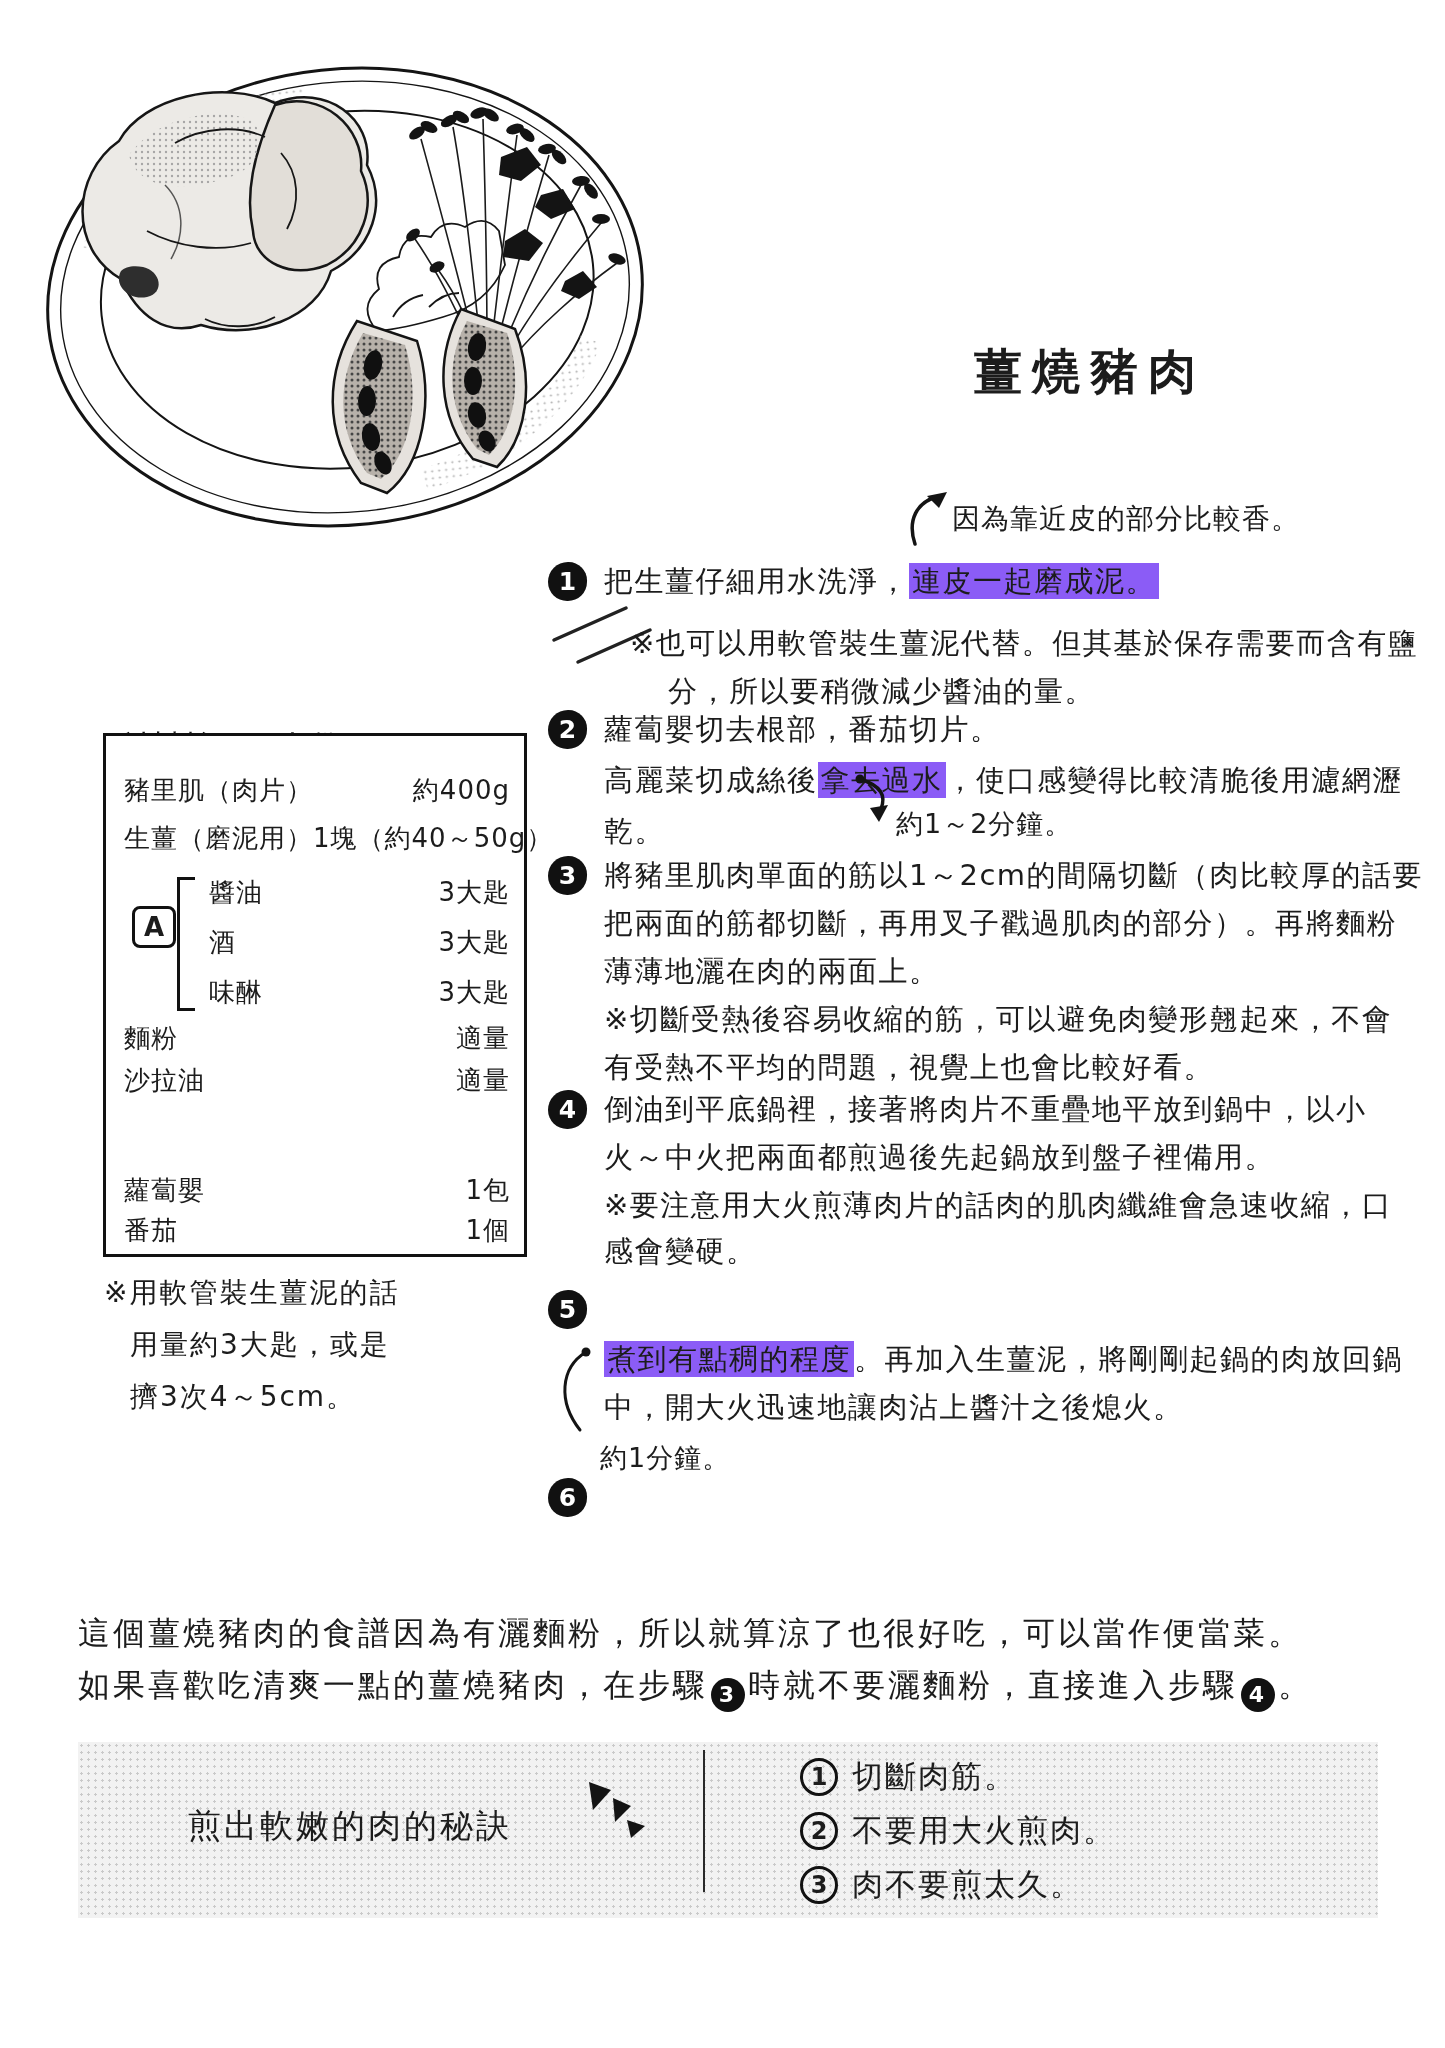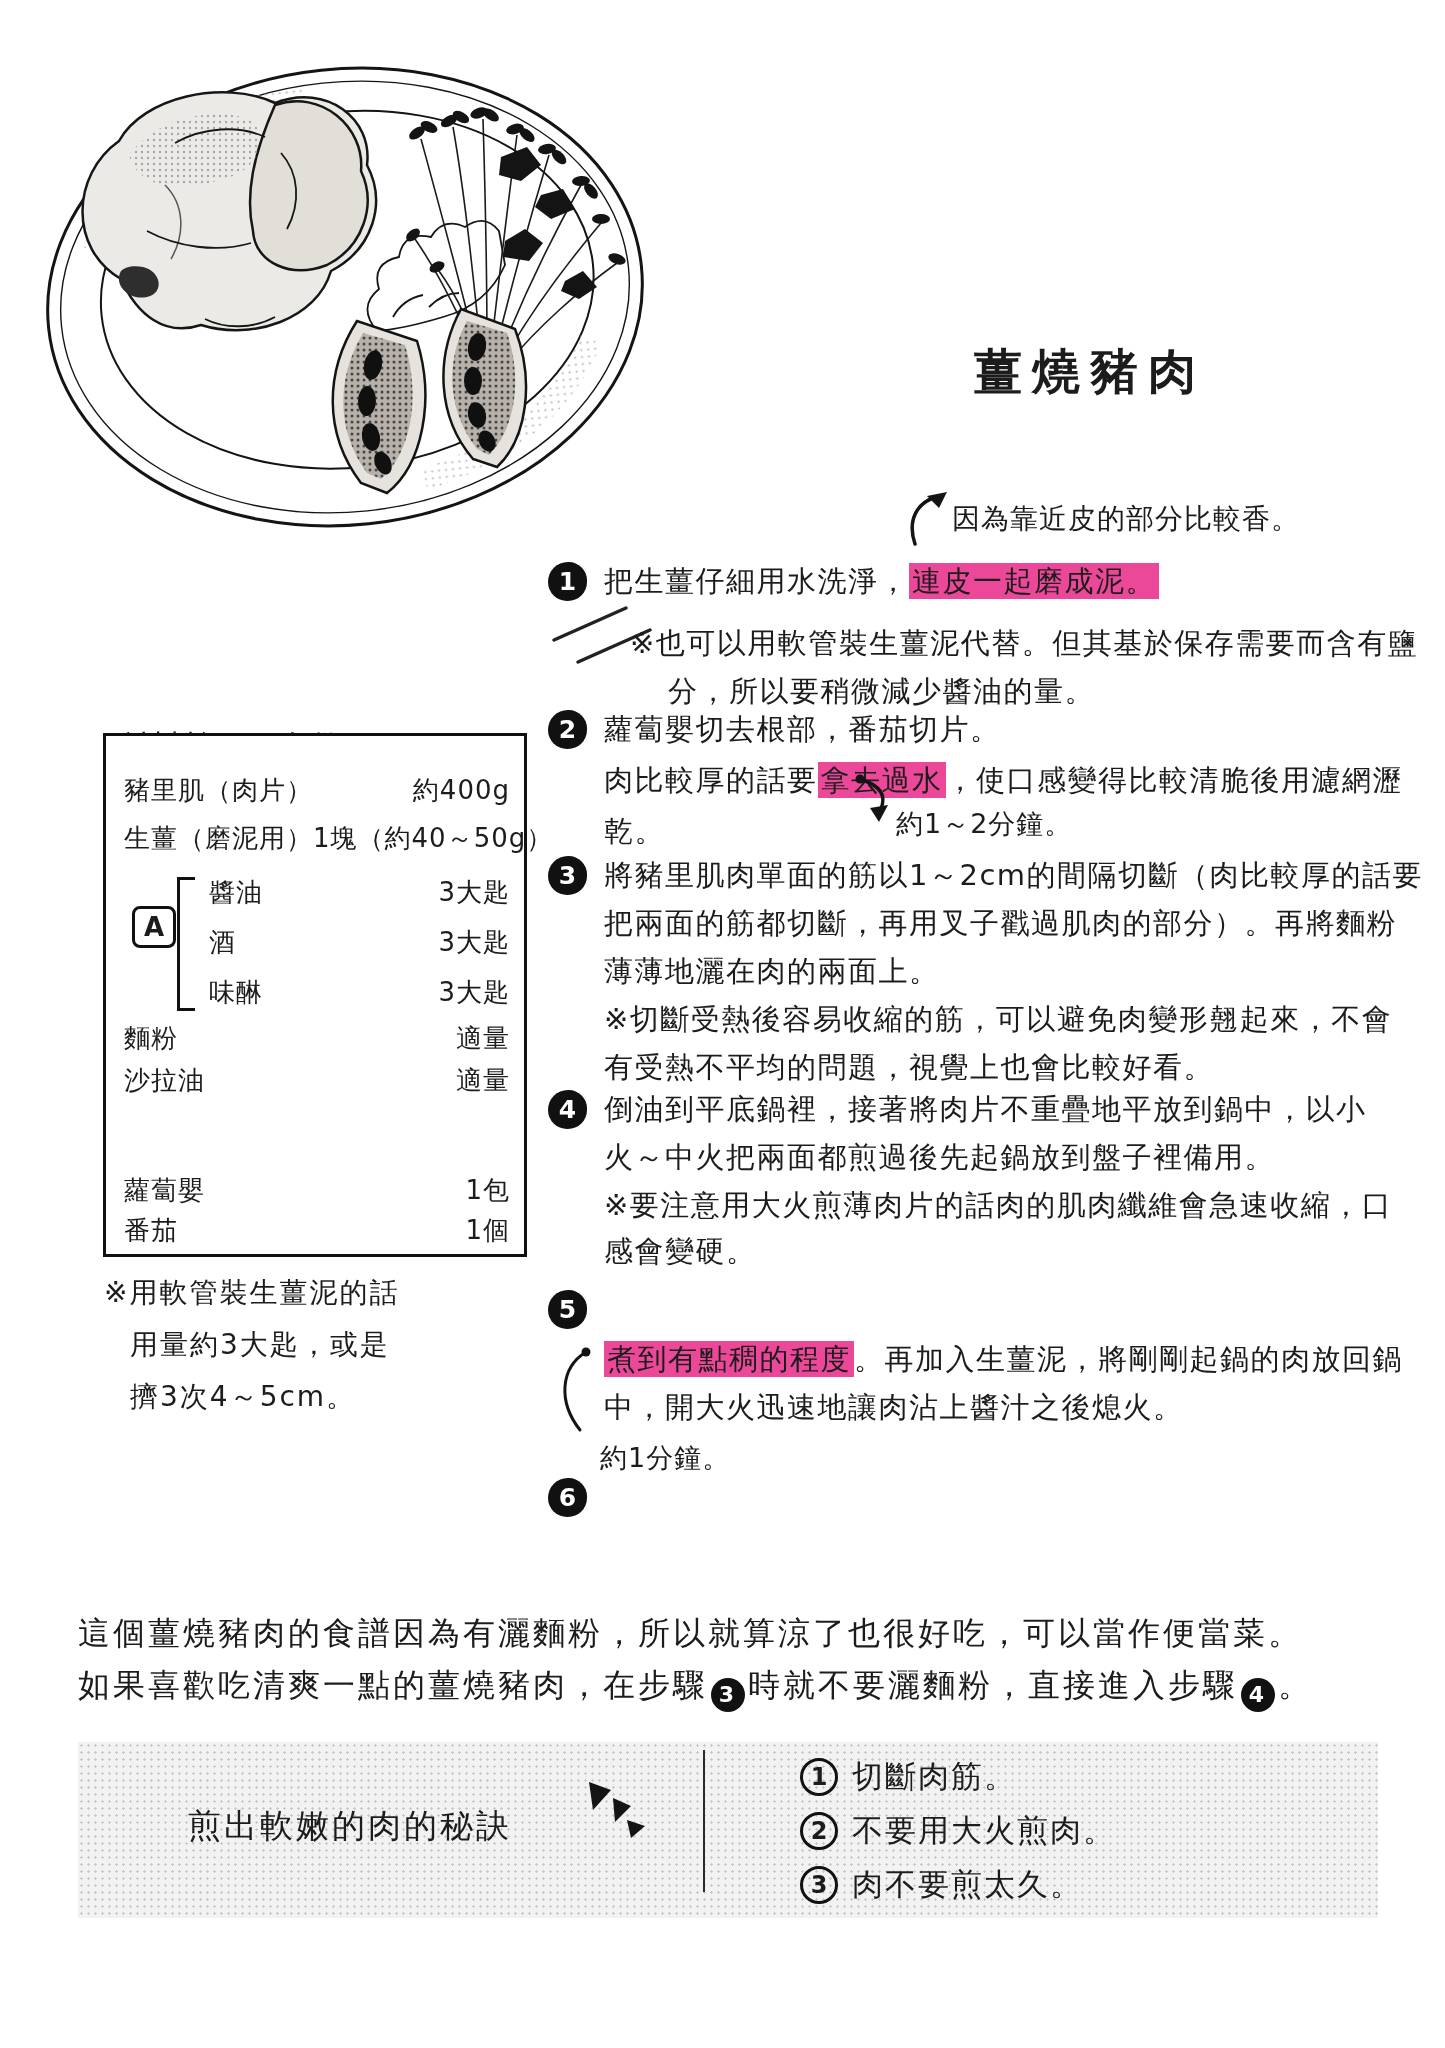--- a/index.html
+++ b/index.html
@@ -2,21 +2,21 @@
 <html><head>
 <meta charset="utf-8">
 <style>
   html,body{margin:0;padding:0;background:#fff;}
   #page{position:relative;width:1445px;height:2048px;background:#ffffff;overflow:hidden;
         font-family:"DejaVu Sans","Liberation Sans",sans-serif;color:#1c1c1c;text-align:right;}
   .abs{position:absolute;}
   .title{font-size:48px;letter-spacing:10px;font-weight:600;white-space:nowrap;}
   .skin-note{font-size:28px;letter-spacing:1px;white-space:nowrap;}
   .sline{font-size:29px;letter-spacing:1.5px;white-space:nowrap;}
-  .hl{background:#ec4899;padding:1px 3px;}
+  .hl{background:#8b5cf6;padding:1px 3px;}
   .ncircle{width:39px;height:39px;background:#111;color:#fff;border-radius:52% 48% 50% 50%;
            display:flex;align-items:center;justify-content:center;font-size:25px;font-weight:700;}
   .abox{display:inline-block;border:3px solid #111;border-radius:7px;padding:0 7px;margin:0 6px;
         font-size:25px;line-height:32px;vertical-align:1px;font-weight:600;}
   .timer{font-size:27px;letter-spacing:1px;white-space:nowrap;}
   .mat-heading{font-size:30px;letter-spacing:2px;white-space:nowrap;font-weight:500;margin-top:40px;}
   .ibox{border:3.5px solid #111;background:#fff;}
   .irow{position:absolute;left:18px;right:14px;display:flex;justify-content:space-between;
         font-size:26px;letter-spacing:1px;white-space:nowrap;}
   .irow.grp{left:103px;}
@@ -145,21 +145,21 @@
       <span>1</span>
     </div>
   <div class="abs sline" style="left:604px;top:562px;"><span>把生薑仔細用水洗淨，</span><span class="hl">連皮一起磨成泥。</span></div>
   <div class="abs sline" style="left:630px;top:624px;">※也可以用軟管裝生薑泥代替。但其基於保存需要而含有鹽</div>
   <div class="abs sline" style="left:668px;top:672px;">分，所以要稍微減少醬油的量。</div>
 
   <div class="abs ncircle" style="left:548px;top:710px;">
       <span>2</span>
     </div>
   <div class="abs sline" style="left:604px;top:710px;">蘿蔔嬰切去根部，番茄切片。</div>
-  <div class="abs sline" style="left:604px;top:761px;"><span>肉比較厚的話要</span><span class="hl">拿去過水</span><span>，使口感變得比較清脆後用濾網瀝</span></div>
+  <div class="abs sline" style="left:604px;top:761px;"><span>高麗菜切成絲後</span><span class="hl">拿去過水</span><span>，使口感變得比較清脆後用濾網瀝</span></div>
   <div class="abs sline" style="left:604px;top:812px;">乾。</div>
   <svg class="abs" style="left:852px;top:772px;" width="44" height="52" viewBox="0 0 44 52">
     <circle cx="8" cy="7" r="4.5" fill="#141414"></circle>
     <path d="M8,7 C30,14 34,24 29,37" stroke="#141414" stroke-width="3.5" fill="none" stroke-linecap="round"></path>
     <path d="M18,36 L36,33 L27,50 Z" fill="#141414"></path>
   </svg>
   <div class="abs timer" style="left:896px;top:806px;">約1～2分鐘。</div>
 
   <div class="abs ncircle" style="left:548px;top:856px;">
       <span>3</span>

